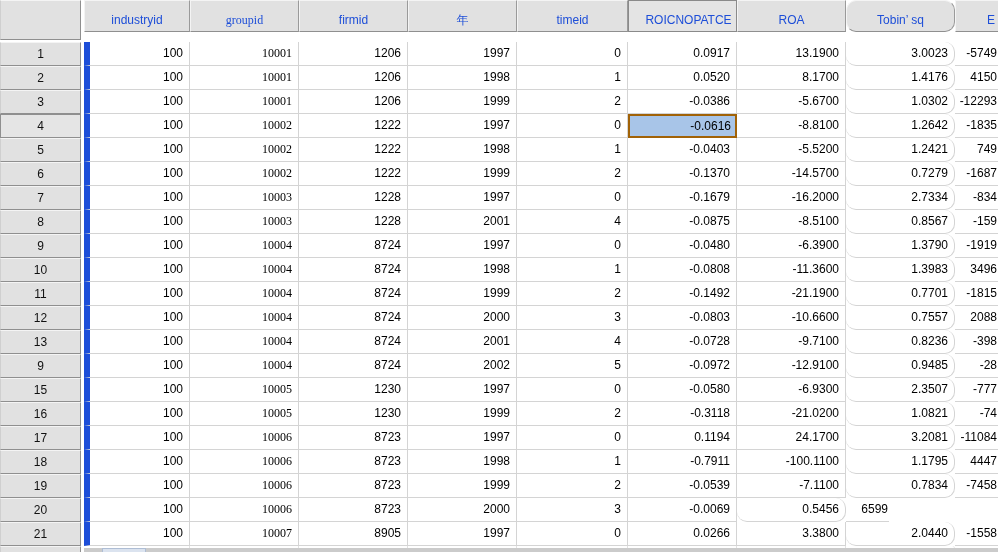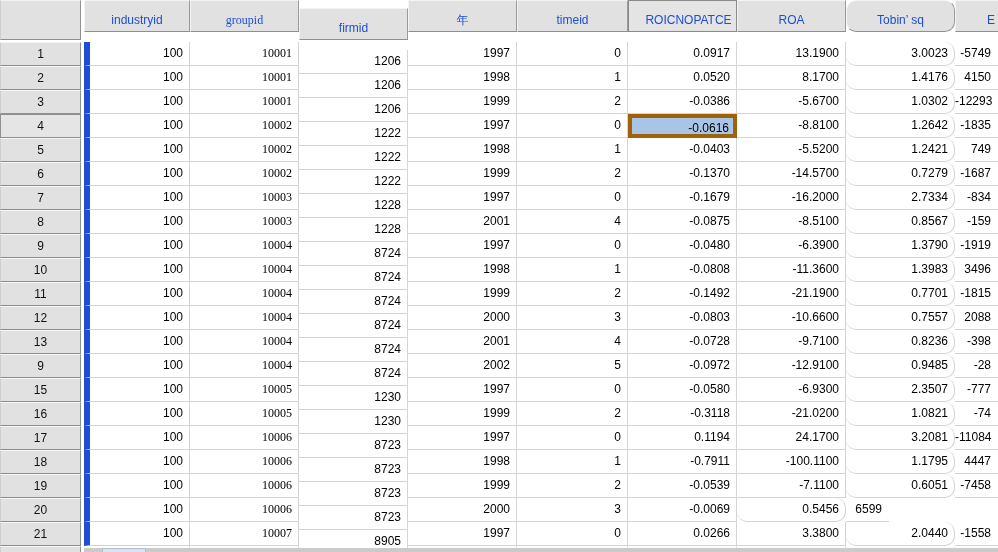--- a/index.html
+++ b/index.html
@@ -5,21 +5,21 @@
   html,body{margin:0;padding:0;background:#fff;}
   .app{
     position:relative; width:998px; height:552px; overflow:hidden;
     background:#ffffff;
     font-family:"Liberation Sans","DejaVu Sans",sans-serif;
     font-size:12px; color:#000;
     -webkit-font-smoothing:none;
   }
   
   .cw-rowhdr{width:81px;}
-  .cw0{width:106px;} .cw1{width:109px;font-family:Liberation Serif, serif;} .cw2{width:109px;margin-top:8px;} .cw3{width:109px;}
+  .cw0{width:106px;} .cw1{width:109px;font-family:Liberation Serif, serif;} .cw2{width:109px;} .cw3{width:109px;}
   .cw4{width:111px;} .cw5{width:109px;} .cw6{width:109px;} .cw7{width:109px;border-radius:10px;}
   .cw8{width:43px;}
   *{box-sizing:border-box;}
 
   
   .header-row{display:flex; height:40px; background:#fff;}
   .corner{
     height:40px; margin-right:3px; background:#e1e1e1;
     border:1px solid; border-color:#f4f4f4 #8f8f8f #8f8f8f #cfcfcf;
   }
@@ -46,23 +46,23 @@
   }
   .rowhdr.pressed{
     border:1px solid #8f8f8f; background:#e5e5e5;
   }
   .cell{
     height:24px; line-height:23px; text-align:right; padding-right:6px;
     border-right:1px solid #d4d4d4; border-bottom:1px solid #d4d4d4;
     overflow:hidden; white-space:nowrap; background:#fff;
   }
   .cell.first{border-left:6px solid #1d4ed8;}
-  .cell.cut{border-right:none; padding-right:7px;}
+  .cell.cut{border-right:none; padding-right:1px;}
   .cell.selected{
-    background:#a8c5e8; border:4px solid #a16207; line-height:20px; padding-right:4px;
+    background:#a8c5e8; border:2px solid #a16207; line-height:20px; padding-right:4px;
   }
 
   
   .partial-row{display:flex; height:6px; background:#fff;}
   .partial-rowhdr{
     height:6px; margin-right:3px; background:#e1e1e1;
     border:1px solid; border-color:#f4f4f4 #8f8f8f transparent #cfcfcf; border-bottom:none;
   }
   .partial-cell{height:6px; border-right:1px solid #e2e2e2; background:#fff;}
   .partial-cell.cut{border-right:none;}
@@ -313,21 +313,21 @@
       </div>
       <div class="row">
         <div class="rowhdr cw-rowhdr">19</div>
         <div class="cell cw0 first">100</div>
         <div class="cell cw1">10006</div>
         <div class="cell cw2">8723</div>
         <div class="cell cw3">1999</div>
         <div class="cell cw4">2</div>
         <div class="cell cw5">-0.0539</div>
         <div class="cell cw6">-7.1100</div>
-        <div class="cell cw7">0.6051</div>
+        <div class="cell cw7">0.7834</div>
         <div class="cell cw8 cut">-7458</div>
       </div>
       <div class="row">
         <div class="rowhdr cw-rowhdr">20</div>
         <div class="cell cw0 first">100</div>
         <div class="cell cw1">10006</div>
         <div class="cell cw2">8723</div>
         <div class="cell cw3">2000</div>
         <div class="cell cw4">3</div>
         <div class="cell cw5">-0.0069</div>

